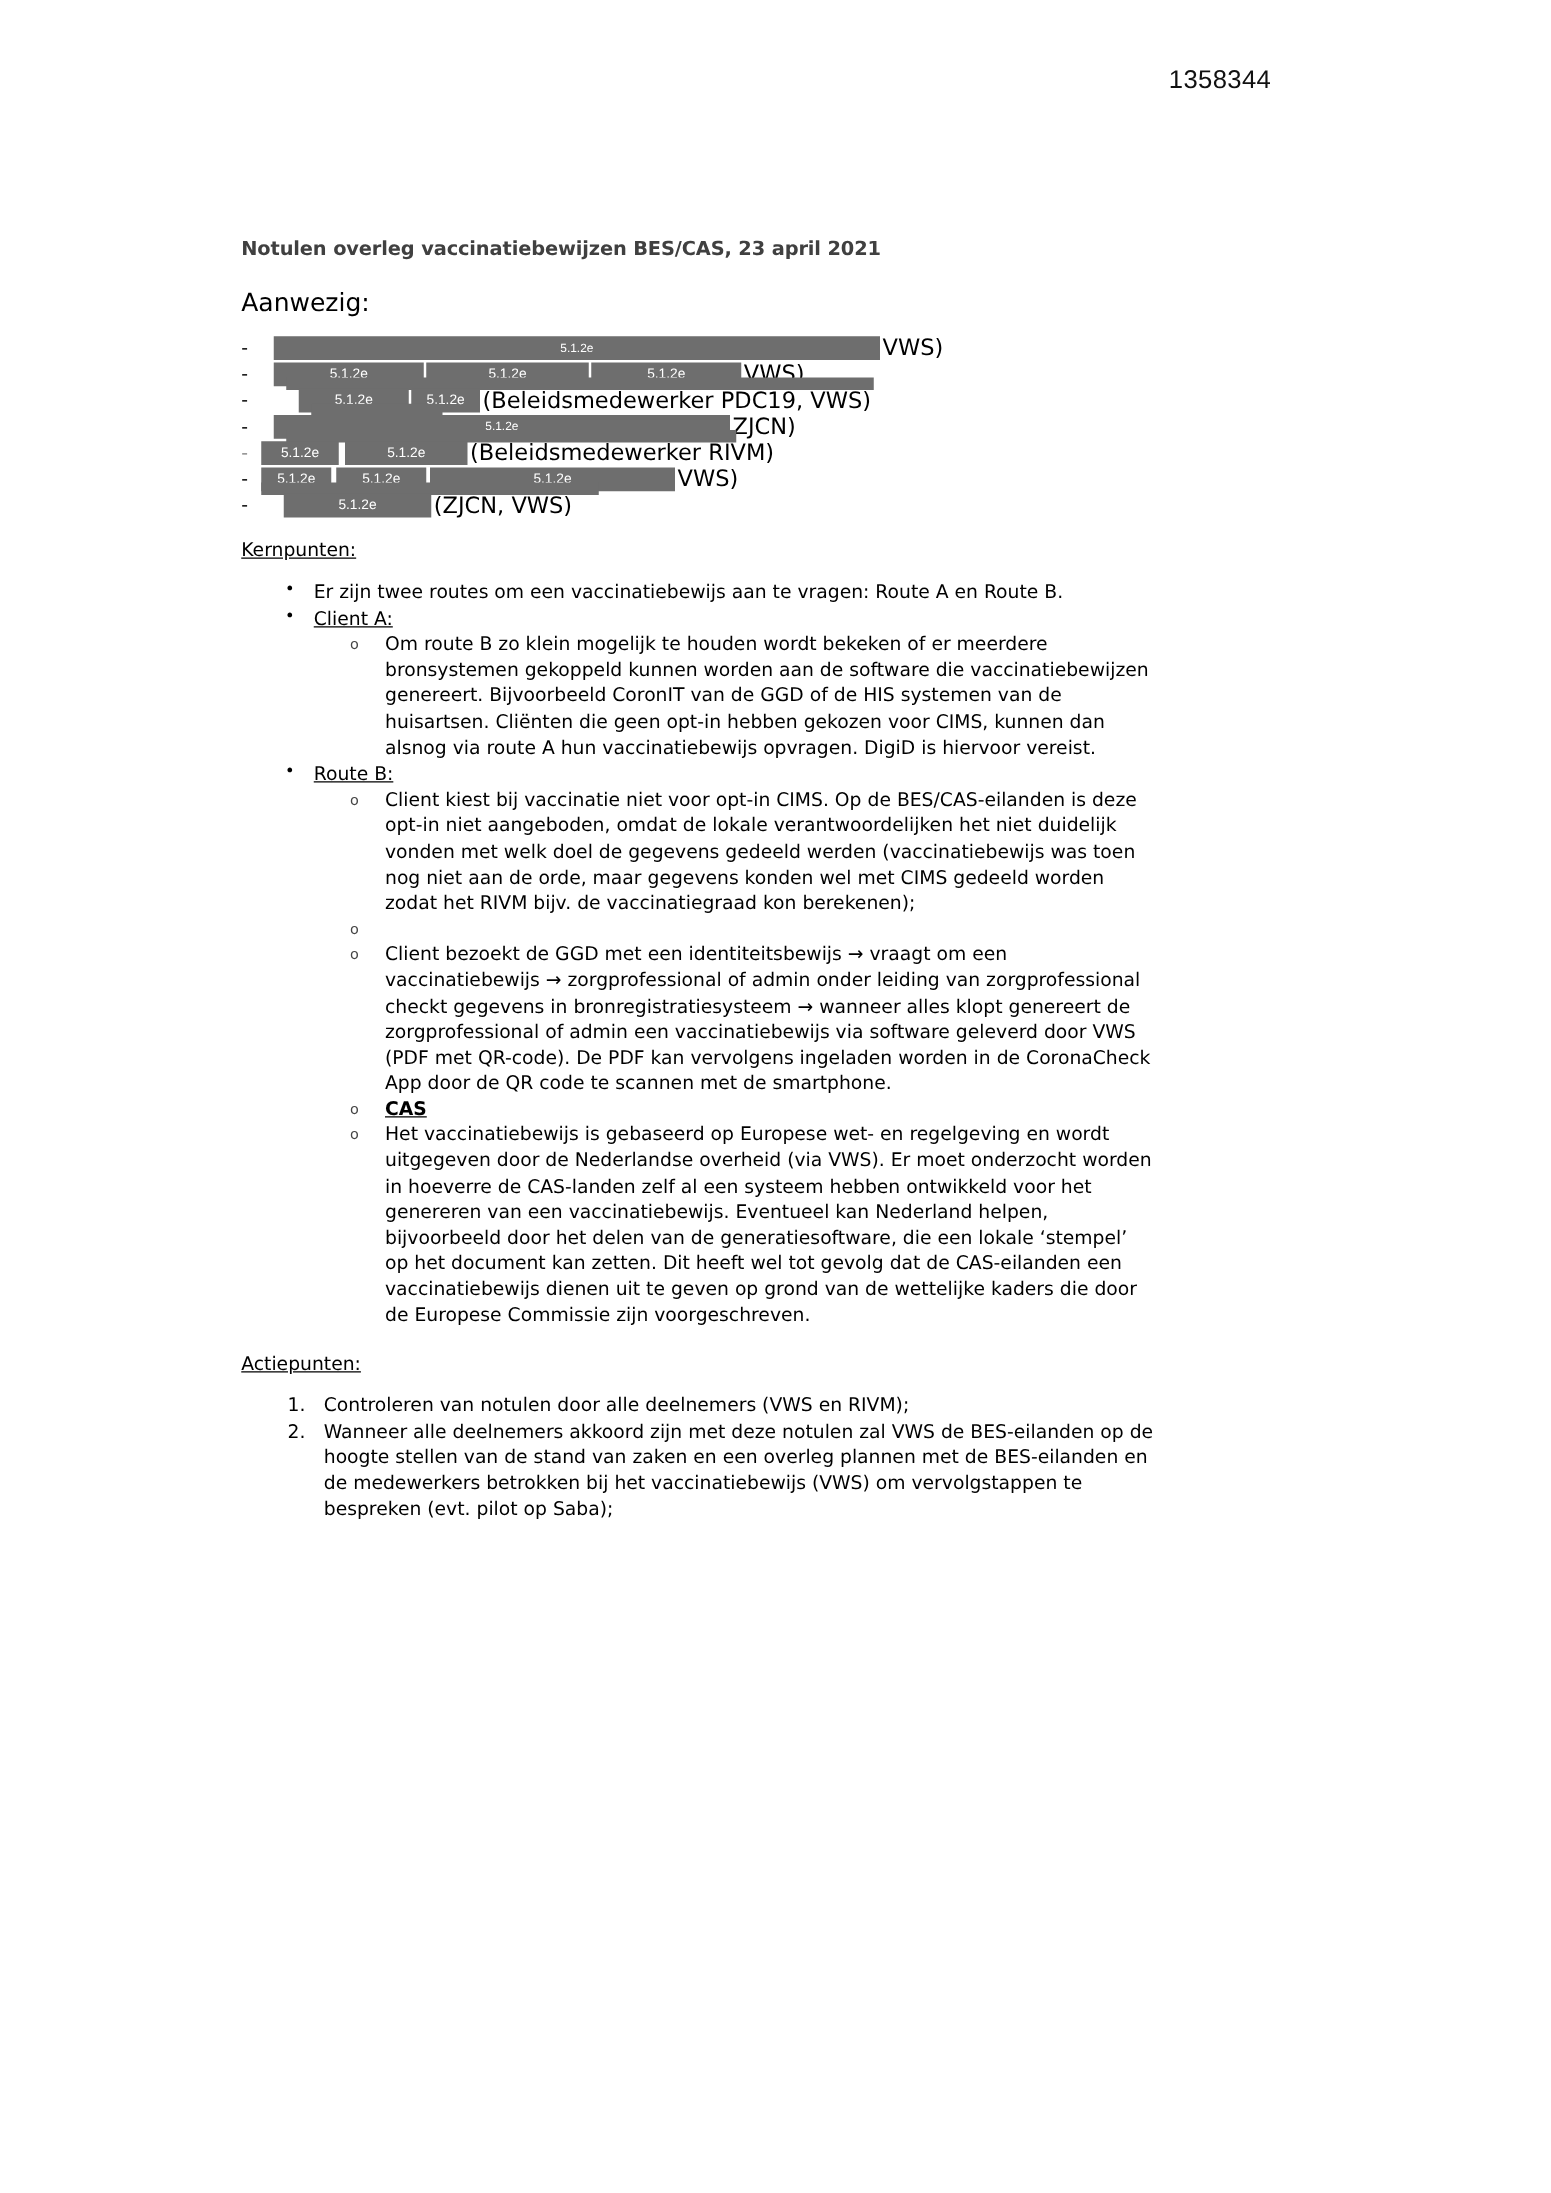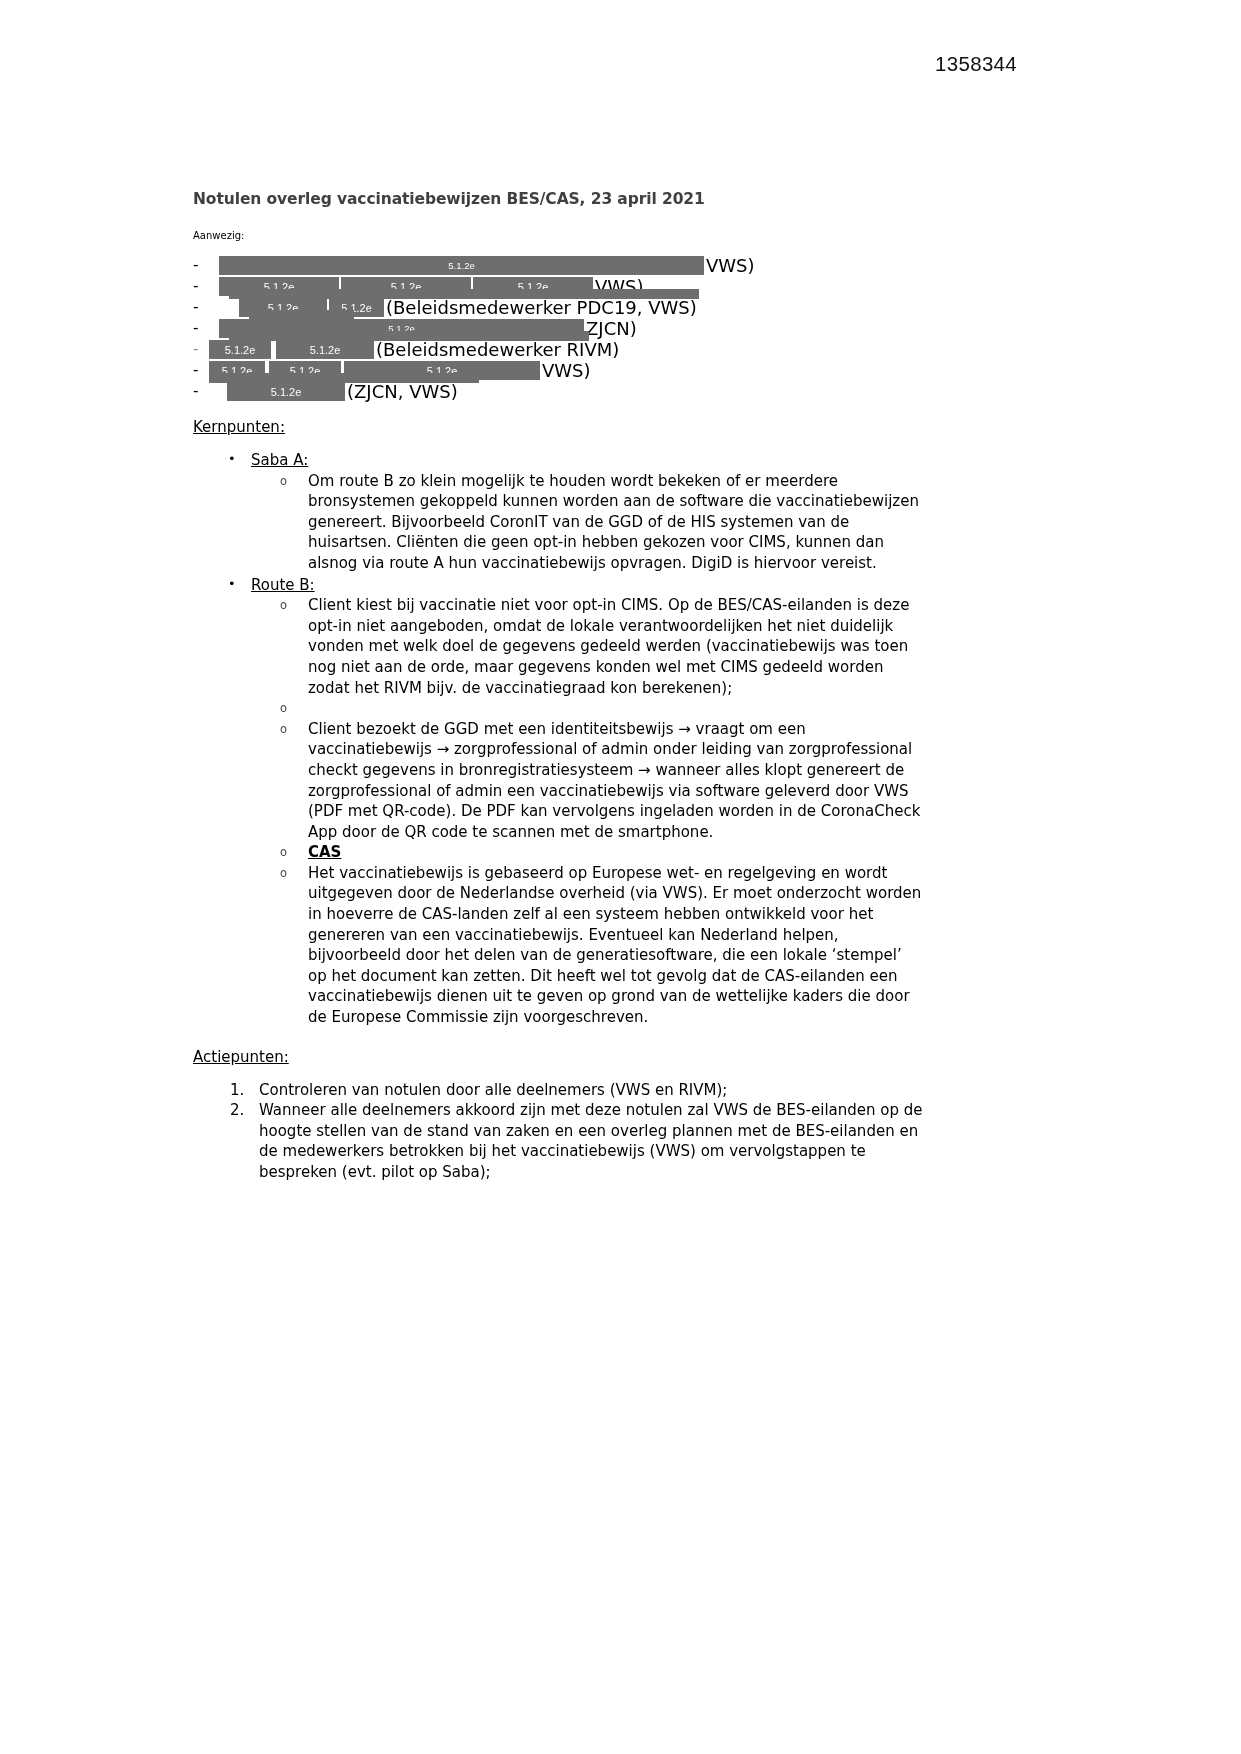--- a/index.html
+++ b/index.html
@@ -35,21 +35,21 @@
     width: 730px;
   }
   .doc-title {
     font-size: 15.5px;
     font-weight: bold;
     letter-spacing: -0.1px;
     margin: 0 0 22px 0;
     color: #404040;
   }
   .lead {
-    font-size: 10px;
+    font-size: 20px;
     margin: 0 0 14px 0;
   }
   .section-head {
     font-size: 15px;
     text-decoration: underline;
     margin: 16px 0 14px 0;
   }
   .section-head.tight { margin-top: 20px; }
 
   
@@ -264,21 +264,22 @@
               <span>5.1.2e</span>
             </span>
           </span>
           <span class="att-tail">(ZJCN, VWS)</span>
         </div>
       </div>
 
     <div class="section-head">Kernpunten:</div>
 
     <ul class="lvl1" id="kernpunten-list">
-        <li><span class="u">Saba A: </span><ul class="lvl2">
+        <li><span>Er zijn twee routes om een vaccinatiebewijs aan te vragen: Route A en Route B.</span></li>
+        <li><span class="u">Client A: </span><ul class="lvl2">
             <li>Om route B zo klein mogelijk te houden wordt bekeken of er meerdere bronsystemen gekoppeld kunnen worden aan de software die vaccinatiebewijzen genereert. Bijvoorbeeld CoronIT van de GGD of de HIS systemen van de huisartsen. Cliënten die geen opt-in hebben gekozen voor CIMS, kunnen dan alsnog via route A hun vaccinatiebewijs opvragen. DigiD is hiervoor vereist.</li>
           </ul></li>
         <li><span class="u">Route B:</span><ul class="lvl2">
             <li>Client kiest bij vaccinatie niet voor opt-in CIMS. Op de BES/CAS-eilanden is deze opt-in niet aangeboden, omdat de lokale verantwoordelijken het niet duidelijk vonden met welk doel de gegevens gedeeld werden (vaccinatiebewijs was toen nog niet aan de orde, maar gegevens konden wel met CIMS gedeeld worden zodat het RIVM bijv. de vaccinatiegraad kon berekenen);</li>
             <li class="empty"></li>
             <li>Client bezoekt de GGD met een identiteitsbewijs → vraagt om een vaccinatiebewijs → zorgprofessional of admin onder leiding van zorgprofessional checkt gegevens in bronregistratiesysteem → wanneer alles klopt genereert de zorgprofessional of admin een vaccinatiebewijs via software geleverd door VWS (PDF met QR-code). De PDF kan vervolgens ingeladen worden in de CoronaCheck App door de QR code te scannen met de smartphone.</li>
             <li><b><u>CAS</u></b></li>
             <li>Het vaccinatiebewijs is gebaseerd op Europese wet- en regelgeving en wordt uitgegeven door de Nederlandse overheid (via VWS). Er moet onderzocht worden in hoeverre de CAS-landen zelf al een systeem hebben ontwikkeld voor het genereren van een vaccinatiebewijs. Eventueel kan Nederland helpen, bijvoorbeeld door het delen van de generatiesoftware, die een lokale ‘stempel’ op het document kan zetten. Dit heeft wel tot gevolg dat de CAS-eilanden een vaccinatiebewijs dienen uit te geven op grond van de wettelijke kaders die door de Europese Commissie zijn voorgeschreven.</li>
           </ul></li>
       </ul>

